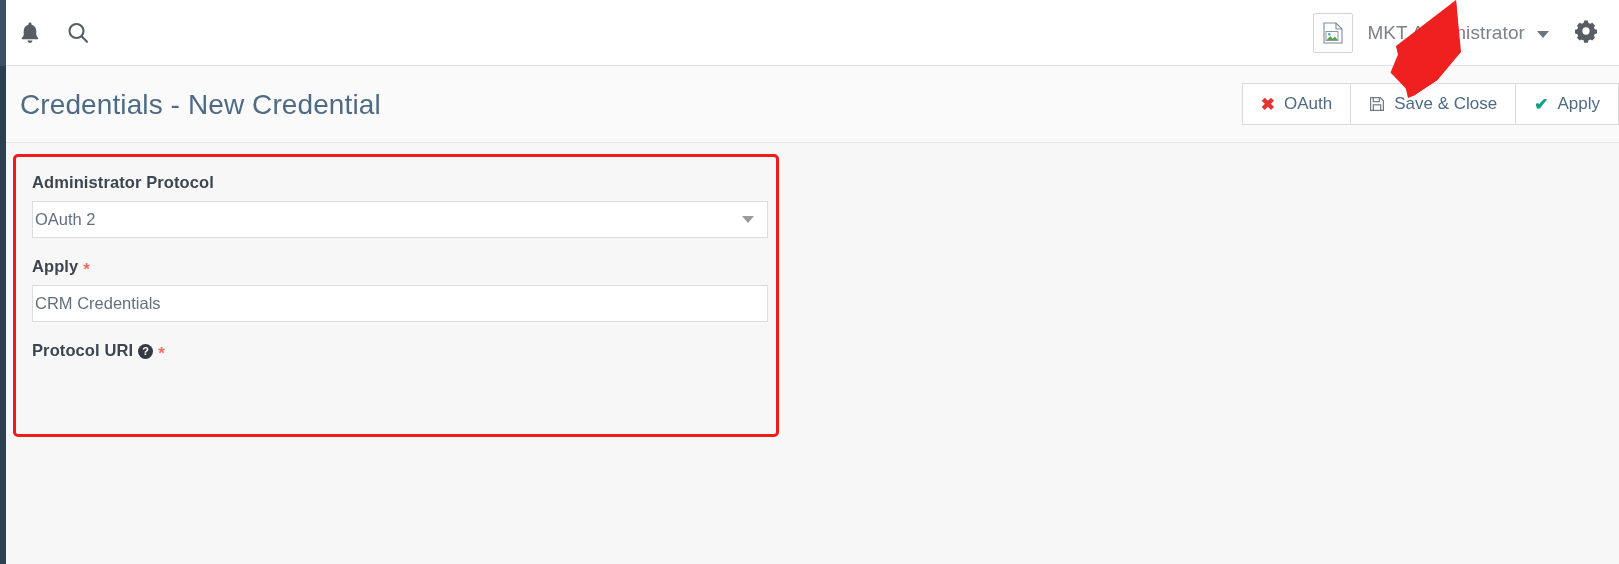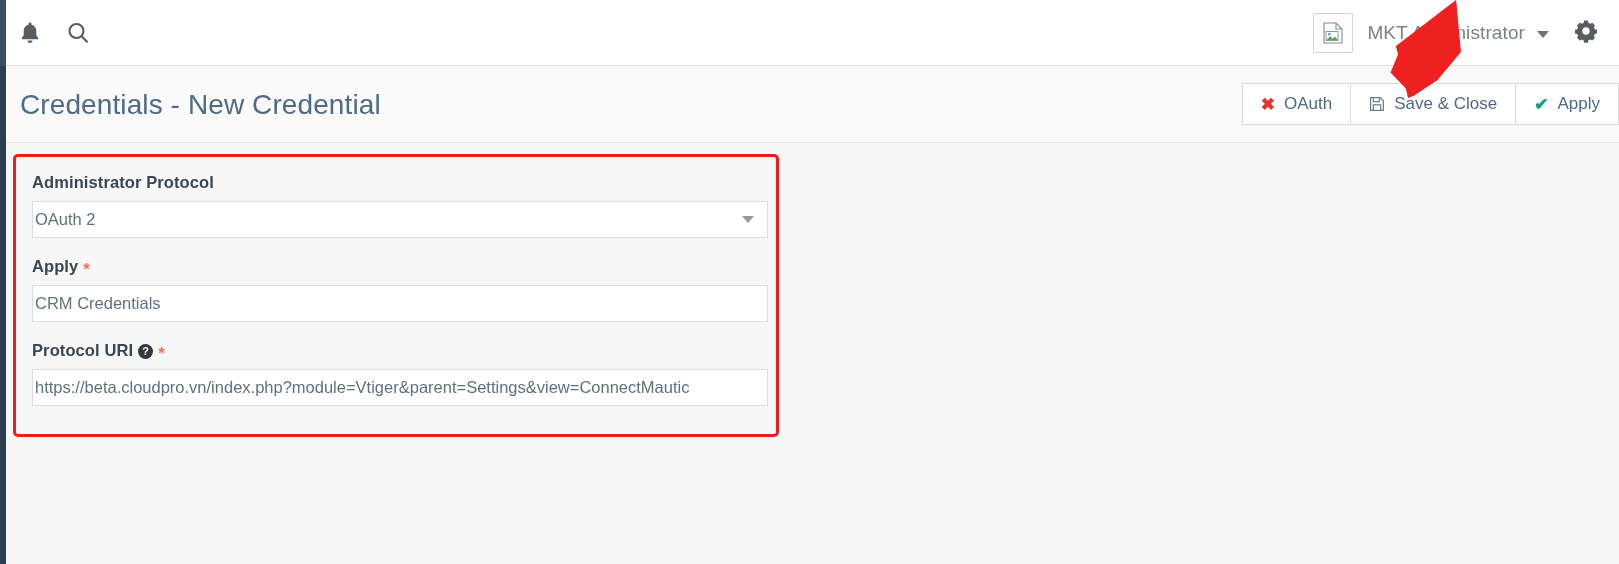--- a/index.html
+++ b/index.html
@@ -338,23 +338,20 @@
         <span class="ctl-text">CRM Credentials</span>
       </div>
     </div>
 
     <div class="field">
       <div class="field-label">
         <span>Protocol URI</span>
         <span class="help-icon">?</span>
         <span class="req-star">*</span>
       </div>
-      <div class="input-ctl">
-        <span class="ctl-text">https://beta.cloudpro.vn/index.php?module=Vtiger&amp;parent=Settings&amp;view=ConnectMautic</span>
-      </div>
     </div>
 
   </div>
 
   <div class="arrow-anno">
     <svg width="140" height="115" viewBox="0 0 140 115">
       <polygon points="116,4 80.5,73.5 60.5,52.5 50.5,76.5 73,100 97.5,84 121,56" fill="#ef2020"></polygon>
       <polygon points="116,4 84,72 56,50 68,102 73,100 97,84 120,54" fill="#ef2020"></polygon>
       <path d="M116 4 L73 100 L56 50 Z" fill="#ef2020"></path>
       <path d="M116 4 L97 84 L73 100 Z" fill="#ef2020"></path>

